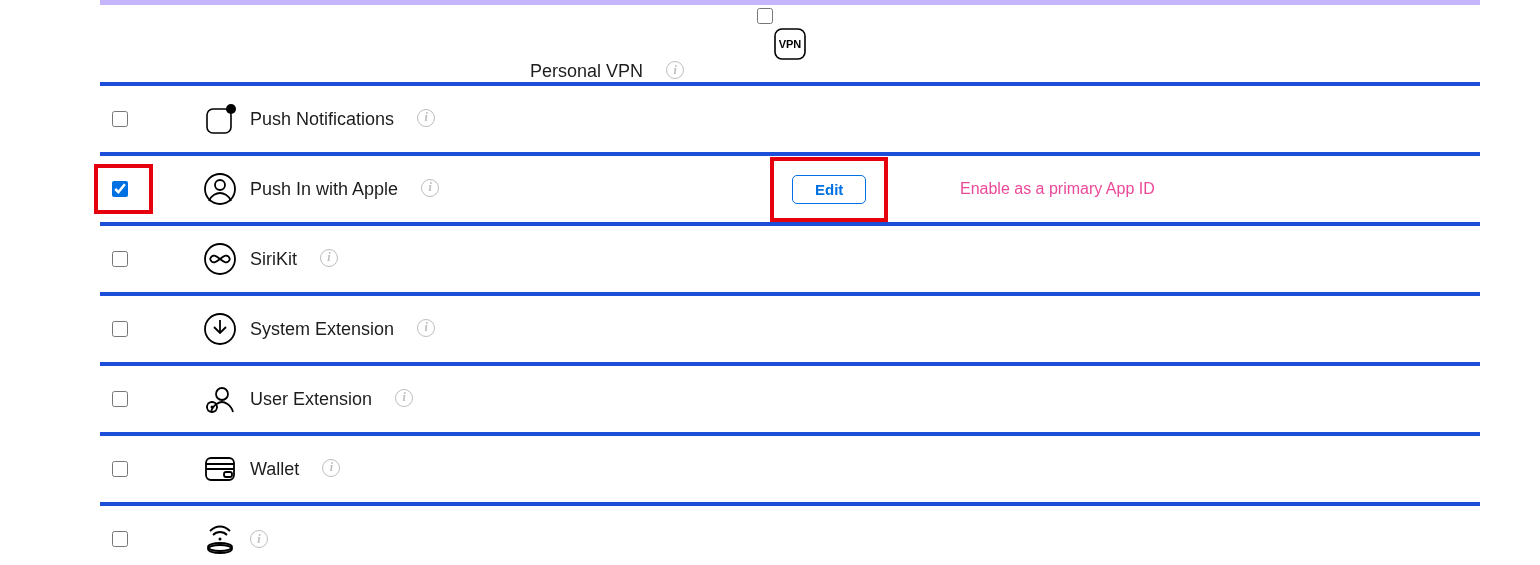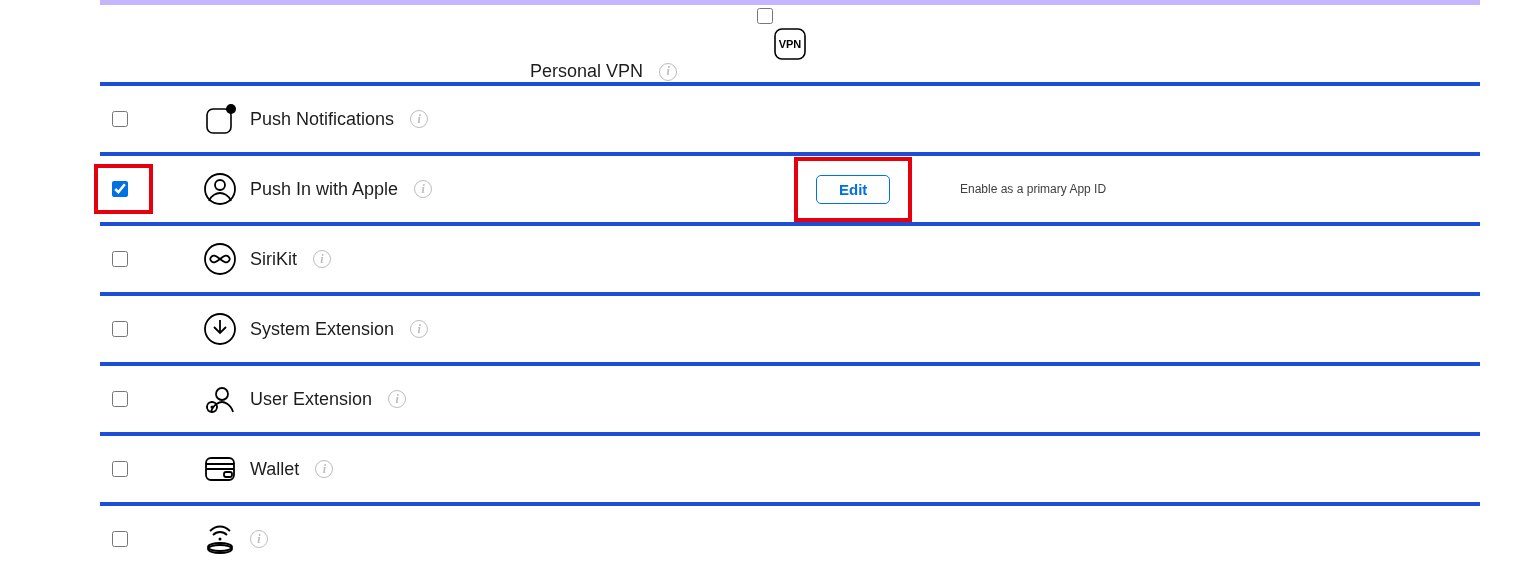--- a/index.html
+++ b/index.html
@@ -45,22 +45,22 @@
   .icon-cell {
     width: 60px;
     display: flex;
     align-items: center;
     justify-content: center;
   }
   .icon-cell svg { width: 34px; height: 34px; }
   .label-cell {
     flex: 0 0 auto;
     display: flex;
-    align-items: center;
-    gap: 16px;
+    align-items: flex-start;
+    gap: 23px;
     min-width: 520px;
   }
   .cap-label {
     font-size: 18px;
     color: #1d1d1f;
   }
   .info-icon {
     width: 18px; height: 18px;
     border: 1px solid #bdbdbd;
     border-radius: 50%;
@@ -76,36 +76,35 @@
   .action-cell {
     width: 190px;
     display: flex;
     justify-content: flex-start;
     align-items: center;
   }
   .edit-btn-wrap {
     border: 4px solid #e6000d;
     padding: 14px 18px;
     display: inline-flex;
-    margin-left: 24px;
   }
   .edit-btn {
     border: 1px solid #0071e3;
     color: #0071e3;
     background: #fff;
     border-radius: 5px;
     padding: 5px 22px;
     font-size: 15px;
     font-weight: 600;
     cursor: pointer;
   }
   .status-cell {
     flex: 1;
-    font-size: 12px;
-    color: #404040;
+    font-size: 16px;
+    color: #ec4899;
   }
 </style>
 </head>
 <body>
 
 <div class="list">
 
   <div class="row">
     <div class="checkbox-cell">
       <input type="checkbox" style="">

